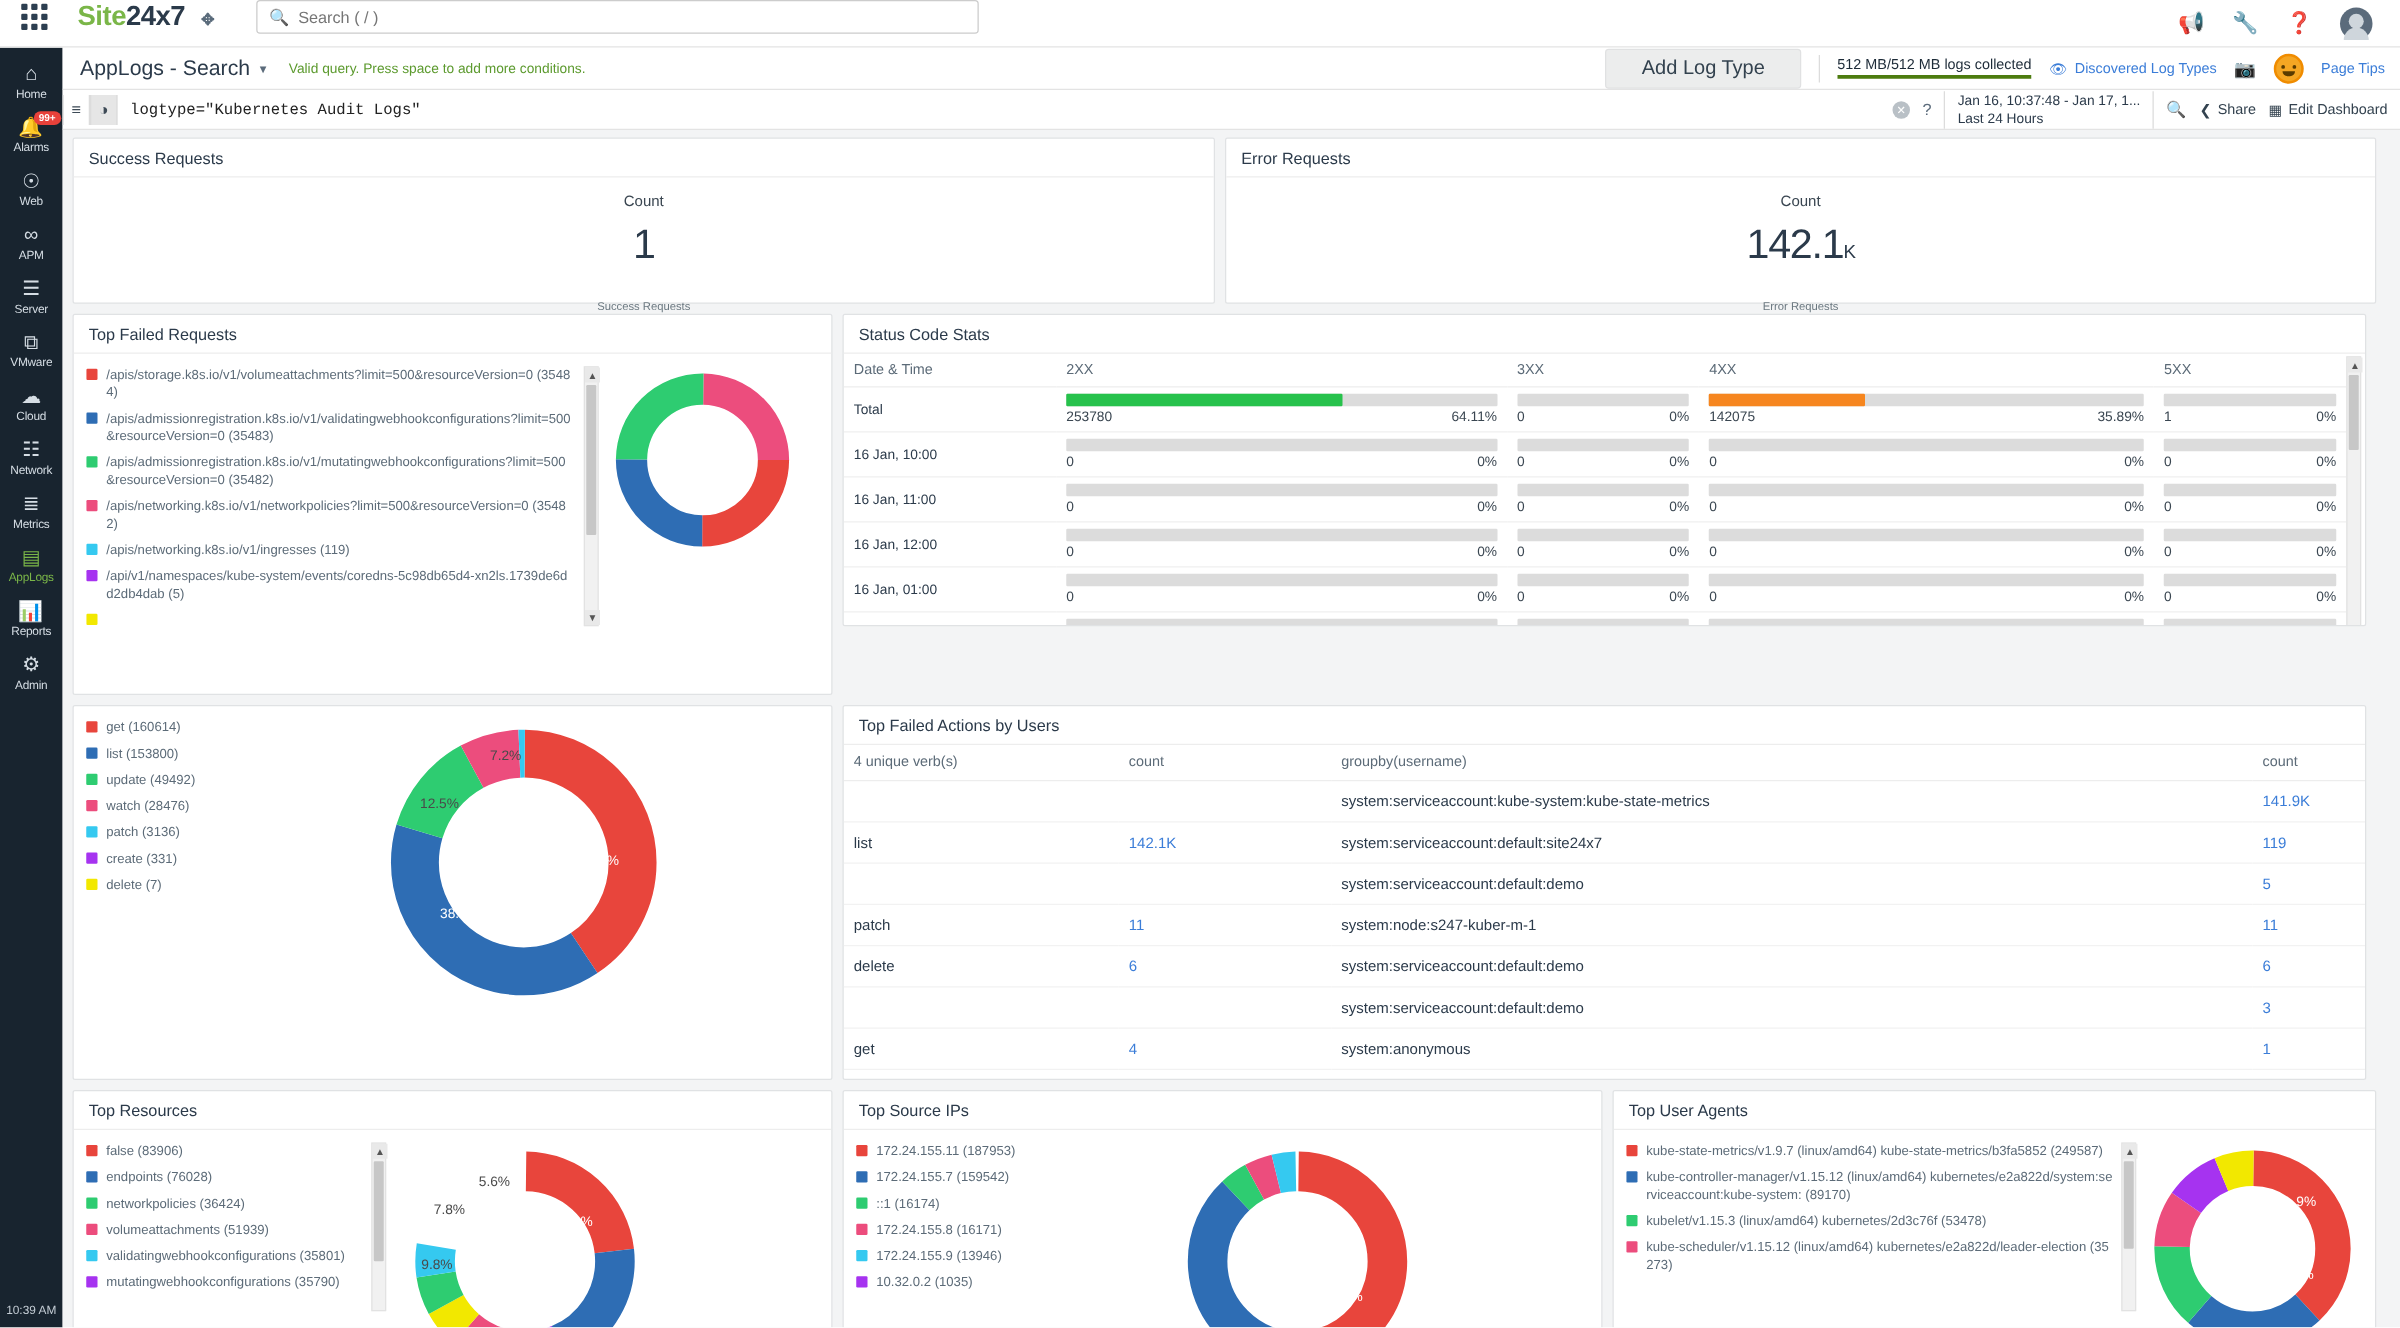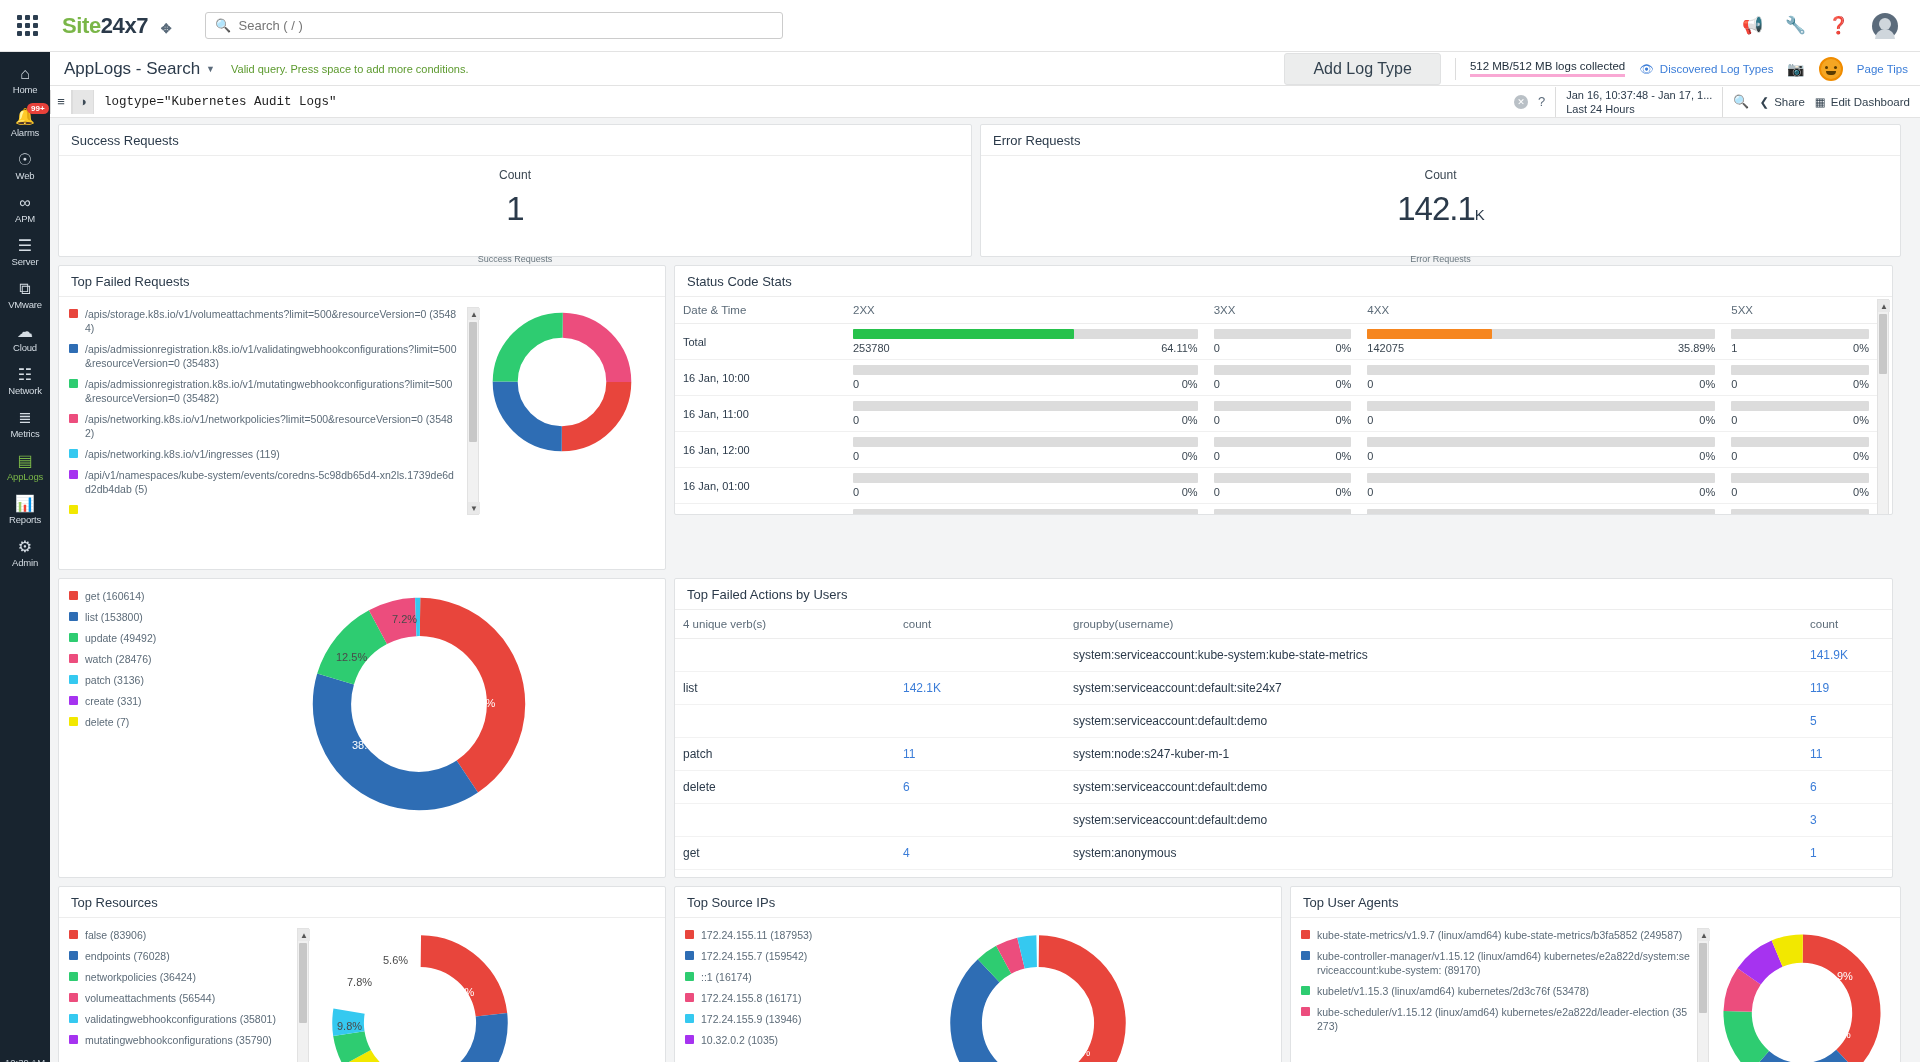--- a/index.html
+++ b/index.html
@@ -1,21 +1,21 @@
 <!DOCTYPE html>
 <html><head>
 <meta charset="utf-8">
 <style>
   * { box-sizing: border-box; margin:0; padding:0; }
   html,body { width:1920px; height:1062px; overflow:hidden;
     font-family:"Liberation Sans", sans-serif; font-size:12px; color:#333; background:#fff; }
 
   
-  .topbar { height:52px; background:#fff; border-bottom:1px solid #e3e3e3;
-    display:flex; align-items:center; padding:0 10px; position:relative; z-index:30;}
+  .topbar { height:38px; background:#fff; border-bottom:1px solid #e3e3e3;
+    display:flex; padding:0 10px; position:relative; z-index:30;}
   .grid-icon { width:26px; height:26px; display:grid; grid-template-columns:repeat(3,5px);
     grid-template-rows:repeat(3,5px); gap:3px; align-content:center; justify-content:center; margin-left:4px;}
   .grid-icon i { background:#2c3e50; width:5px; height:5px; border-radius:1px; display:block;}
   .brand { font-size:22px; font-weight:bold; margin-left:22px; letter-spacing:-.4px;}
   .brand .g { color:#7ab648; }
   .brand .d { color:#2b3a4a; }
   .expand-ico { margin-left:7px; color:#5a6b7b; font-size:13px; line-height:1;}
   .searchbox { margin-left:34px; width:578px; height:27px; border:1px solid #ccc; border-radius:3px;
     display:flex; align-items:center; padding:0 9px; background:#fff;}
   .searchbox .mag { color:#9aa3ab; font-size:13px; margin-right:7px;}
@@ -47,21 +47,21 @@
   .content { flex:1; display:flex; flex-direction:column; overflow:hidden; position:relative; }
   .pghdr { height:34px; background:#fff; border-bottom:1px solid #e3e3e3;
     display:flex; align-items:center; padding:0 12px 0 14px; }
   .pgtitle { font-size:17px; color:#2b3a4a; }
   .caret { font-size:9px; color:#5b6b7b; margin-left:6px; }
   .validmsg { color:#5c9a2e; font-size:11px; margin-left:16px; }
   .hdr-right { margin-left:auto; display:flex; align-items:center; gap:14px; }
   .btn-log { background:#eceded; border:1px solid #e0e1e2; border-radius:3px; font-size:16px;
     padding:6px 28px; color:#33424f; cursor:pointer;}
   .vline { width:1px; height:22px; background:#dcdcdc; }
-  .quota { font-size:11.5px; color:#1d2b38; border-bottom:3px solid #f9a8d4; padding-bottom:2px;}
+  .quota { font-size:11.5px; color:#1d2b38; border-bottom:3px solid #4d7c0f; padding-bottom:2px;}
   .disc { color:#3b7dd8; font-size:11.5px; cursor:pointer; display:flex; align-items:center; gap:6px;}
   .smallico { color:#6c7a89; font-size:14px; cursor:pointer;}
   .face { width:24px; height:24px; border-radius:50%; background:#f5a623; position:relative; border:2px solid #f08c00;}
   .face:before{content:"";position:absolute;top:7px;left:4px;width:3px;height:3px;border-radius:50%;background:#5a3b00;box-shadow:9px 0 0 #5a3b00;}
   .face:after{content:"";position:absolute;bottom:4px;left:5px;width:10px;height:4px;border-radius:0 0 10px 10px;background:#5a3b00;}
   .ptips { color:#3b7dd8; font-size:11.5px; cursor:pointer;}
 
   
   .qbar { height:32px; background:#fff; border-bottom:1px solid #e3e3e3; display:flex; align-items:center; padding:0 10px 0 0; }
   .qicons { display:flex; align-items:center; height:100%; }
@@ -698,21 +698,21 @@
                 <div class="lg-item">
                   <span class="sw" style="background:#2e6db4"></span>
                   <span class="lg-txt">endpoints (76028)</span>
                 </div>
                 <div class="lg-item">
                   <span class="sw" style="background:#2ecc71"></span>
                   <span class="lg-txt">networkpolicies (36424)</span>
                 </div>
                 <div class="lg-item">
                   <span class="sw" style="background:#ec4d7d"></span>
-                  <span class="lg-txt">volumeattachments (56544)</span>
+                  <span class="lg-txt">volumeattachments (51939)</span>
                 </div>
                 <div class="lg-item">
                   <span class="sw" style="background:#35c9f0"></span>
                   <span class="lg-txt">validatingwebhookconfigurations (35801)</span>
                 </div>
                 <div class="lg-item">
                   <span class="sw" style="background:#a633f0"></span>
                   <span class="lg-txt">mutatingwebhookconfigurations (35790)</span>
                 </div>
               </div>

